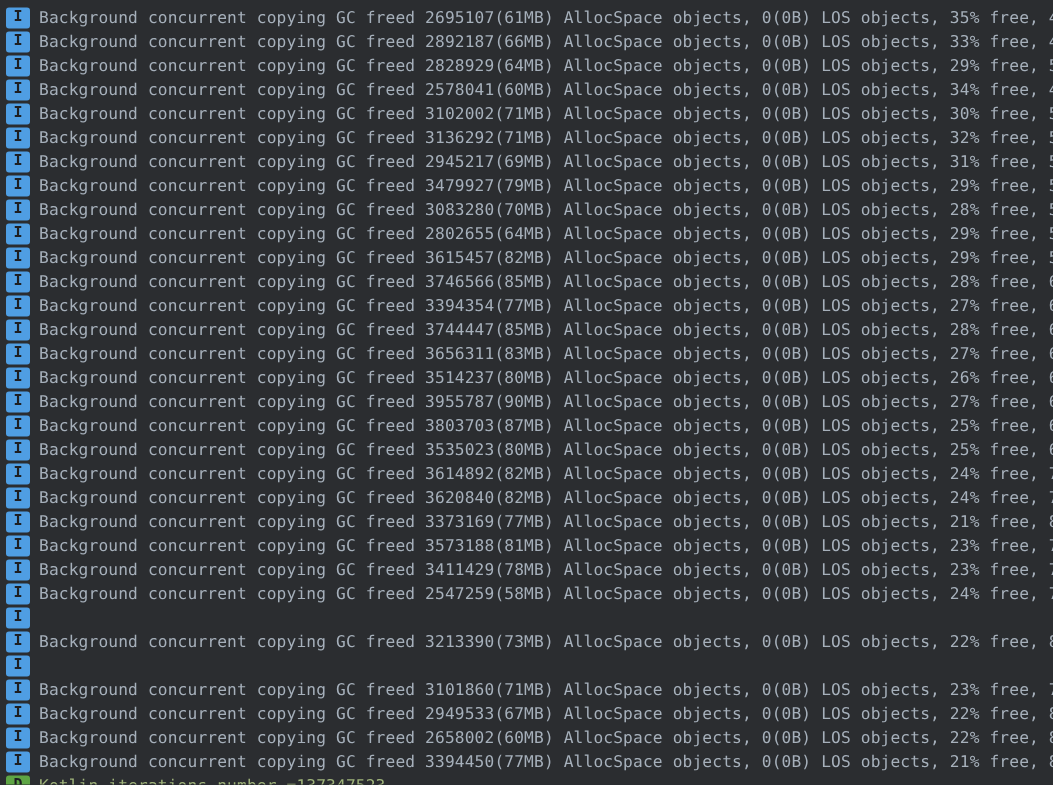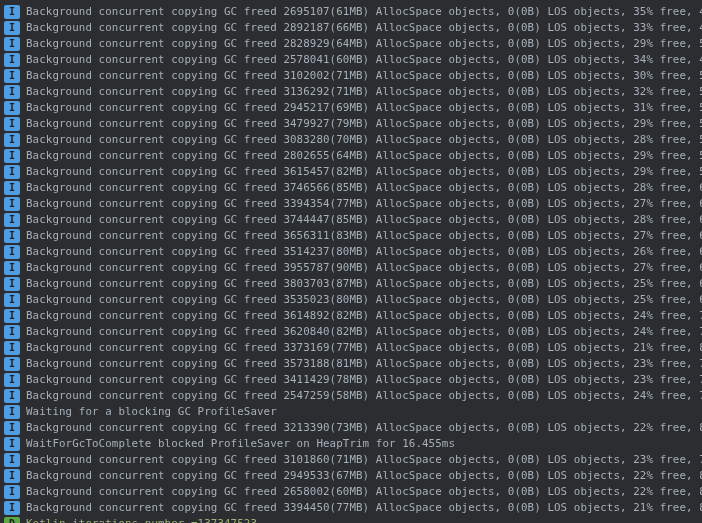--- a/index.html
+++ b/index.html
@@ -145,29 +145,27 @@
     <div class="log-row">
       <span class="level-badge level-I">I</span>
       <span class="log-text info">Background concurrent copying GC freed 3411429(78MB) AllocSpace objects, 0(0B) LOS objects, 23% free, 79MB/103MB, paus</span>
     </div>
     <div class="log-row">
       <span class="level-badge level-I">I</span>
       <span class="log-text info">Background concurrent copying GC freed 2547259(58MB) AllocSpace objects, 0(0B) LOS objects, 24% free, 75MB/99MB, pause</span>
     </div>
     <div class="log-row">
       <span class="level-badge level-I">I</span>
-      <span class="log-text info">Waiting for a blocking GC ProfileSaver</span>
     </div>
     <div class="log-row">
       <span class="level-badge level-I">I</span>
       <span class="log-text info">Background concurrent copying GC freed 3213390(73MB) AllocSpace objects, 0(0B) LOS objects, 22% free, 83MB/107MB, paus</span>
     </div>
     <div class="log-row">
       <span class="level-badge level-I">I</span>
-      <span class="log-text info">WaitForGcToComplete blocked ProfileSaver on HeapTrim for 16.455ms</span>
     </div>
     <div class="log-row">
       <span class="level-badge level-I">I</span>
       <span class="log-text info">Background concurrent copying GC freed 3101860(71MB) AllocSpace objects, 0(0B) LOS objects, 23% free, 78MB/102MB, paus</span>
     </div>
     <div class="log-row">
       <span class="level-badge level-I">I</span>
       <span class="log-text info">Background concurrent copying GC freed 2949533(67MB) AllocSpace objects, 0(0B) LOS objects, 22% free, 83MB/107MB, paus</span>
     </div>
     <div class="log-row">

